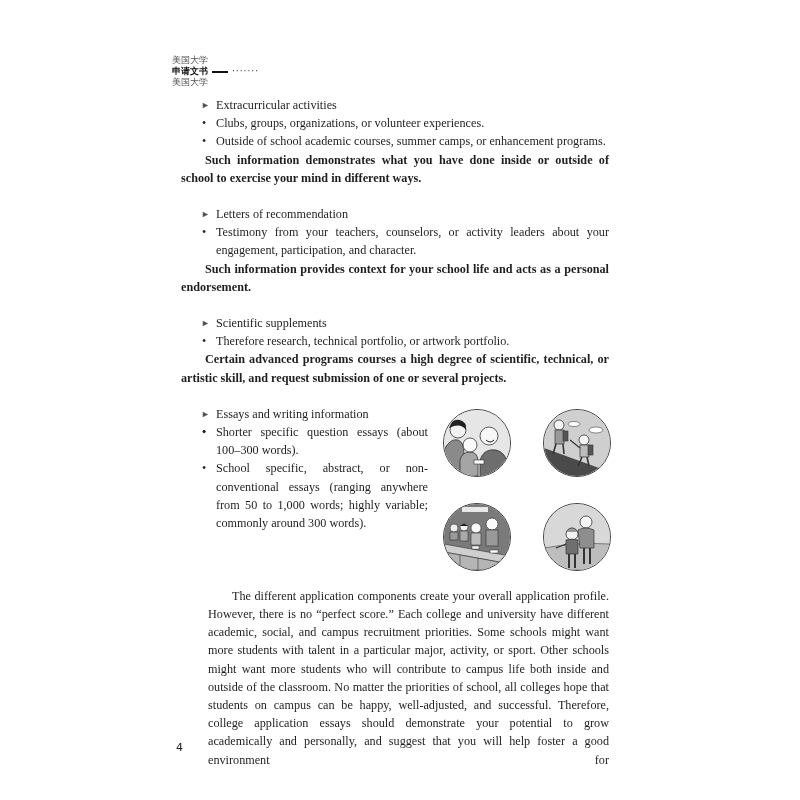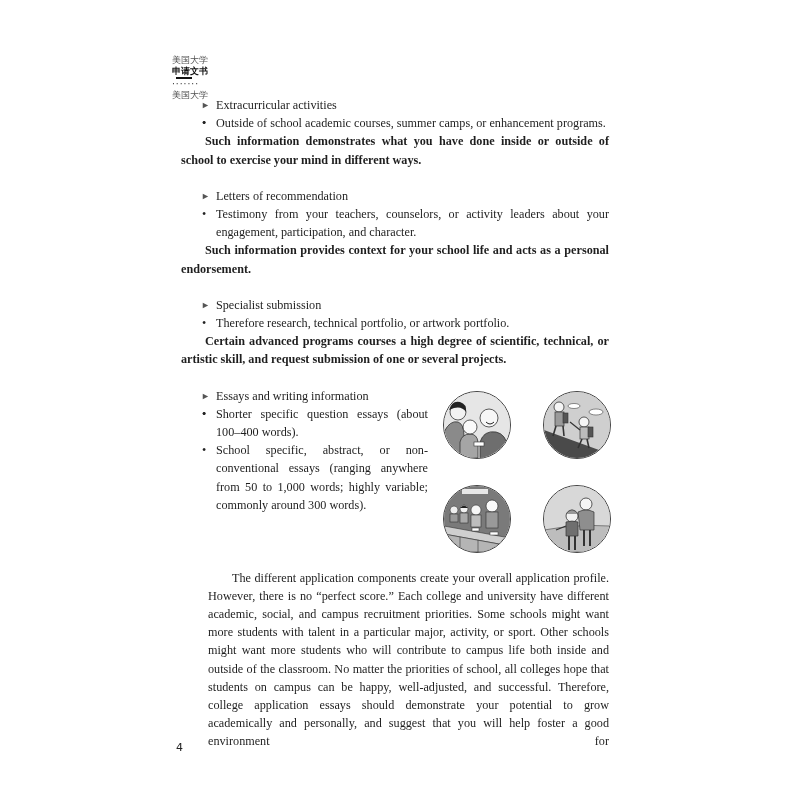--- a/index.html
+++ b/index.html
@@ -22,22 +22,21 @@
       font-family: "DejaVu Sans", sans-serif;
       font-size: 9px;
       line-height: 11px;
       color: #555;
       margin-top: 20px;
     }
     .header .line2 {
       font-weight: bold;
       color: #111;
       display: flex;
-      align-items: flex-start;
-      flex-direction: column;
+      align-items: center;
     }
     .header .dash {
       display: inline-block;
       width: 16px;
       height: 2px;
       background: #111;
       margin-left: 4px;
       margin-right: 4px;
     }
     .header .dots {
@@ -128,20 +127,21 @@
 
 <div class="content">
 
   <div class="section">
     <div class="item">
       <span class="marker">►</span>
       <span>Extracurricular activities</span>
     </div>
     <div class="item bullet">
       <span class="marker">•</span>
+      <span>Clubs, groups, organizations, or volunteer experiences.</span>
     </div>
     <div class="item bullet">
       <span class="marker">•</span>
       <span>Outside of school academic courses, summer camps, or enhancement programs.</span>
     </div>
     <div class="para">Such information demonstrates what you have done inside or outside of school to exercise your mind in different ways.</div>
   </div>
 
   <div class="section">
     <div class="item">
@@ -151,41 +151,41 @@
     <div class="item bullet justify">
       <span class="marker">•</span>
       <span>Testimony from your teachers, counselors, or activity leaders about your engagement, participation, and character.</span>
     </div>
     <div class="para">Such information provides context for your school life and acts as a personal endorsement.</div>
   </div>
 
   <div class="section">
     <div class="item">
       <span class="marker">►</span>
-      <span>Specialist submission</span>
+      <span>Scientific supplements</span>
     </div>
     <div class="item bullet">
       <span class="marker">•</span>
       <span>Therefore research, technical portfolio, or artwork portfolio.</span>
     </div>
     <div class="para">Certain advanced programs courses a high degree of scientific, technical, or artistic skill, and request submission of one or several projects.</div>
   </div>
 
   <div class="essay-block">
     <div class="essay-text">
       <div class="item">
         <span class="marker">►</span>
         <span>Essays and writing information</span>
       </div>
       <div class="item bullet justify">
         <span class="marker">•</span>
       </div>
       <div class="item bullet justify">
         <span class="marker">•</span>
-        <span>Shorter specific question essays (about 100–400 words).</span>
+        <span>Shorter specific question essays (about 100–300 words).</span>
       </div>
       <div class="item bullet justify">
         <span class="marker">•</span>
         <span>School specific, abstract, or non-conventional essays (ranging anywhere from 50 to 1,000 words; highly variable; commonly around 300 words).</span>
       </div>
     </div>
 
     <div class="illus" style="left:262px; top:4px;">
       <svg width="66" height="66" viewBox="0 0 66 66">
         <rect width="66" height="66" fill="#e6e6e6"></rect>

